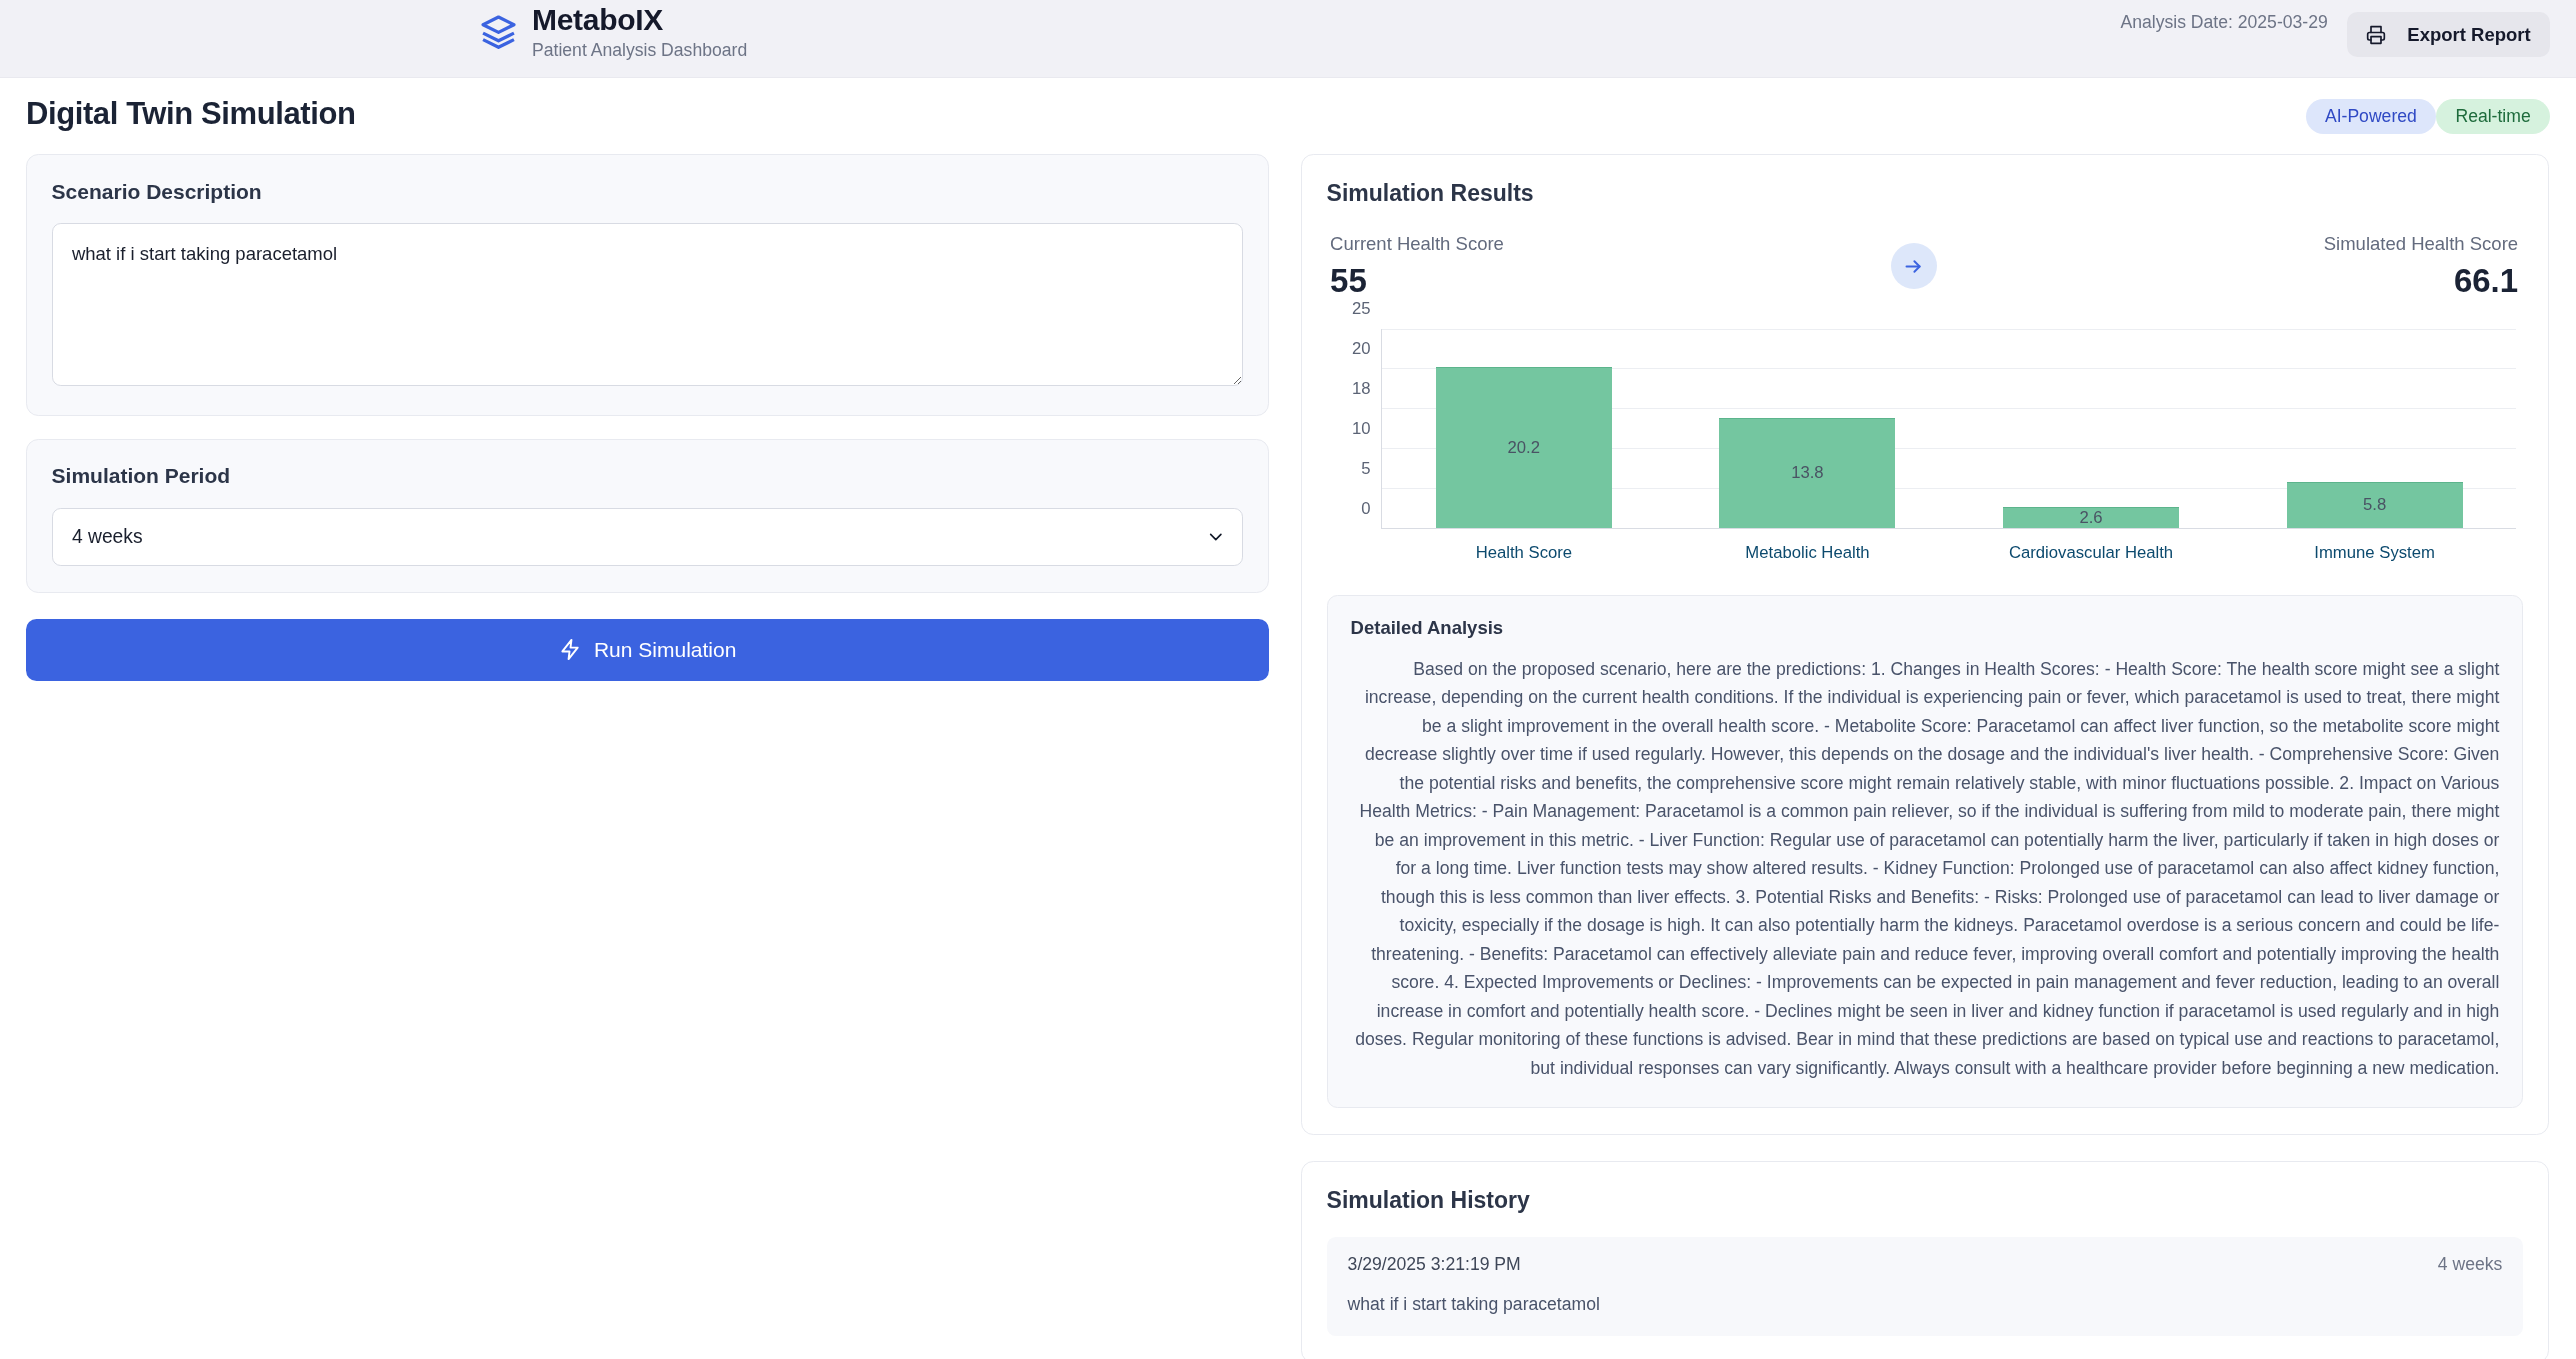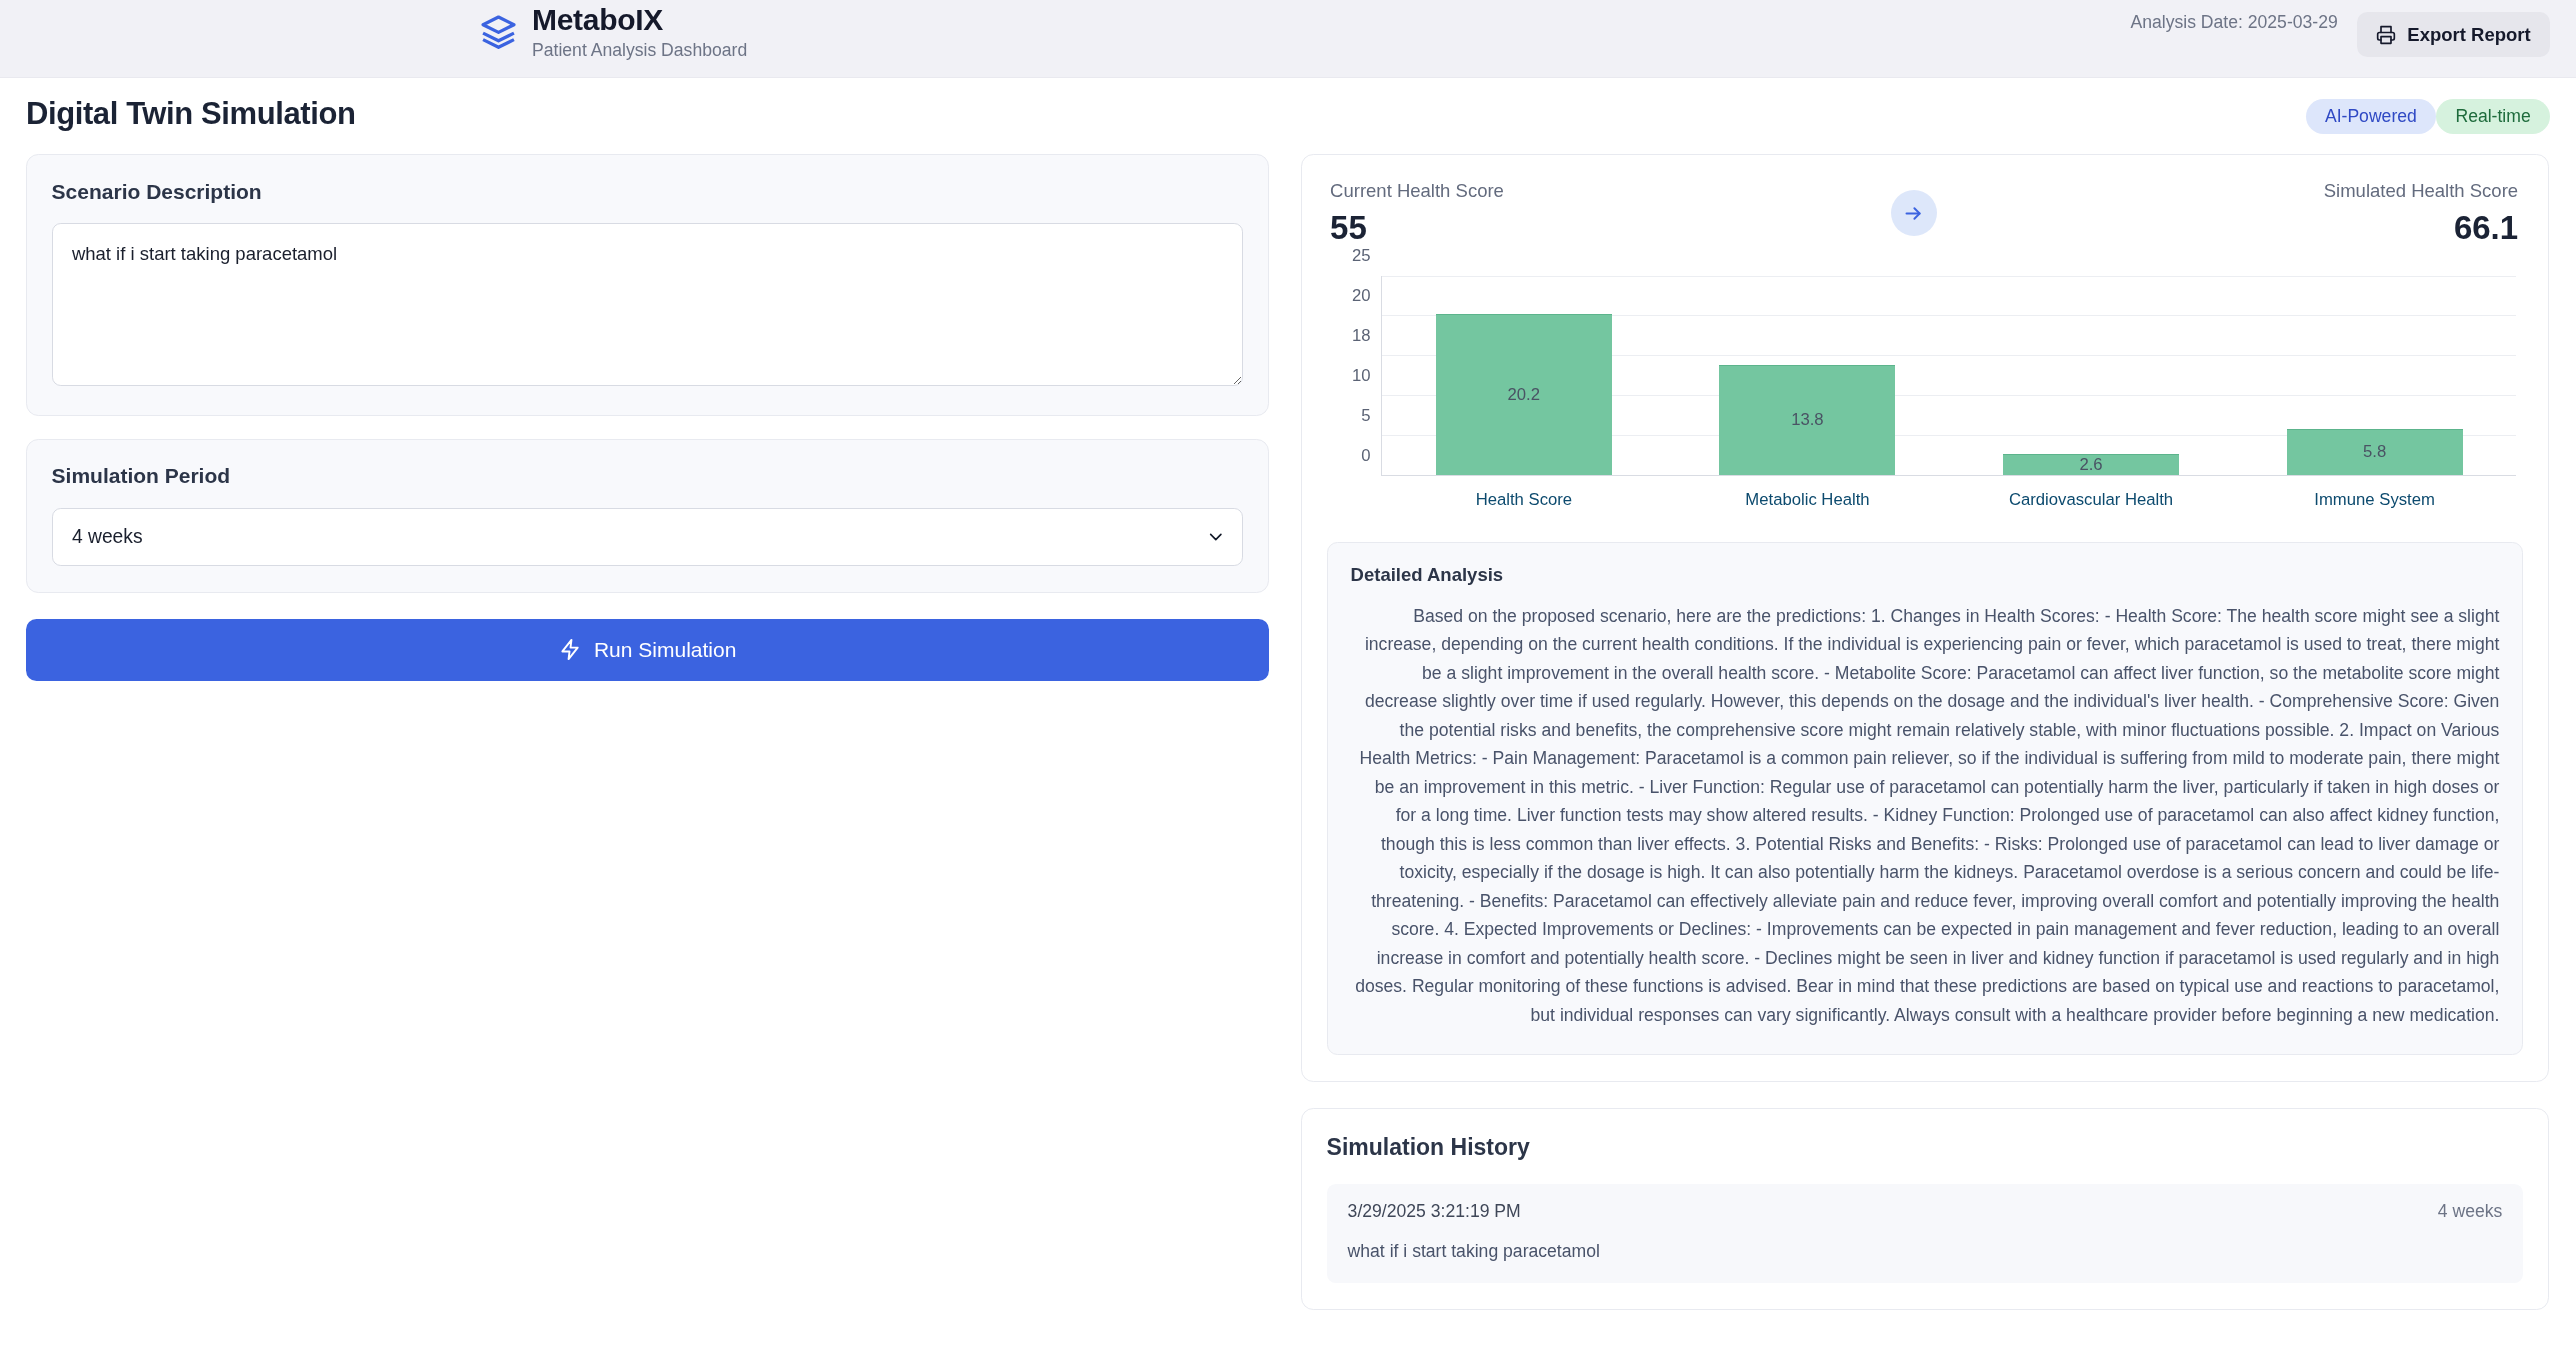--- a/index.html
+++ b/index.html
@@ -31,21 +31,21 @@
   }
   .brand-sub {
     font-size: 17.6px; color: #6d7486; margin-top: 5.3px;
   }
   .topbar-right {
     position: absolute; right: 26px; top: 12.3px;
     display: flex; gap: 19.3px;
   }
   .analysis-date { font-size: 17.6px; color: #6d7486; }
   .export-btn {
-    display: flex; align-items: center; gap: 11px;
+    display: flex; align-items: center; gap: 21px;
     background: #e6e6ec; border: none; border-radius: 10.5px;
     padding: 11.4px 19.3px; cursor: pointer;
     font-size: 18.5px; font-weight: bold; color: #15192b;
     font-family: "Liberation Sans", sans-serif;
   }
   .printer-icon { width: 20px; height: 20px; flex: 0 0 20px; }
 
   
   .page-head {
     position: relative;
@@ -317,20 +317,21 @@
         </svg>
       </span>
       <span>Run Simulation</span>
     </button>
 
   </div>
 
   <div class="col-right">
 
     <div class="card white">
+      <div class="results-head">Simulation Results</div>
 
       <div class="score-row">
         <div class="score-block">
           <div class="score-label">Current Health Score</div>
           <div class="score-value">55</div>
         </div>
         <div class="arrow-circle">
           <span class="arrow-icon">
             <svg viewBox="0 0 24 24" width="21" height="21" fill="none" stroke="#3b63e0" stroke-width="2.2" stroke-linecap="round" stroke-linejoin="round">
               <line x1="4" y1="12" x2="19" y2="12"></line>

